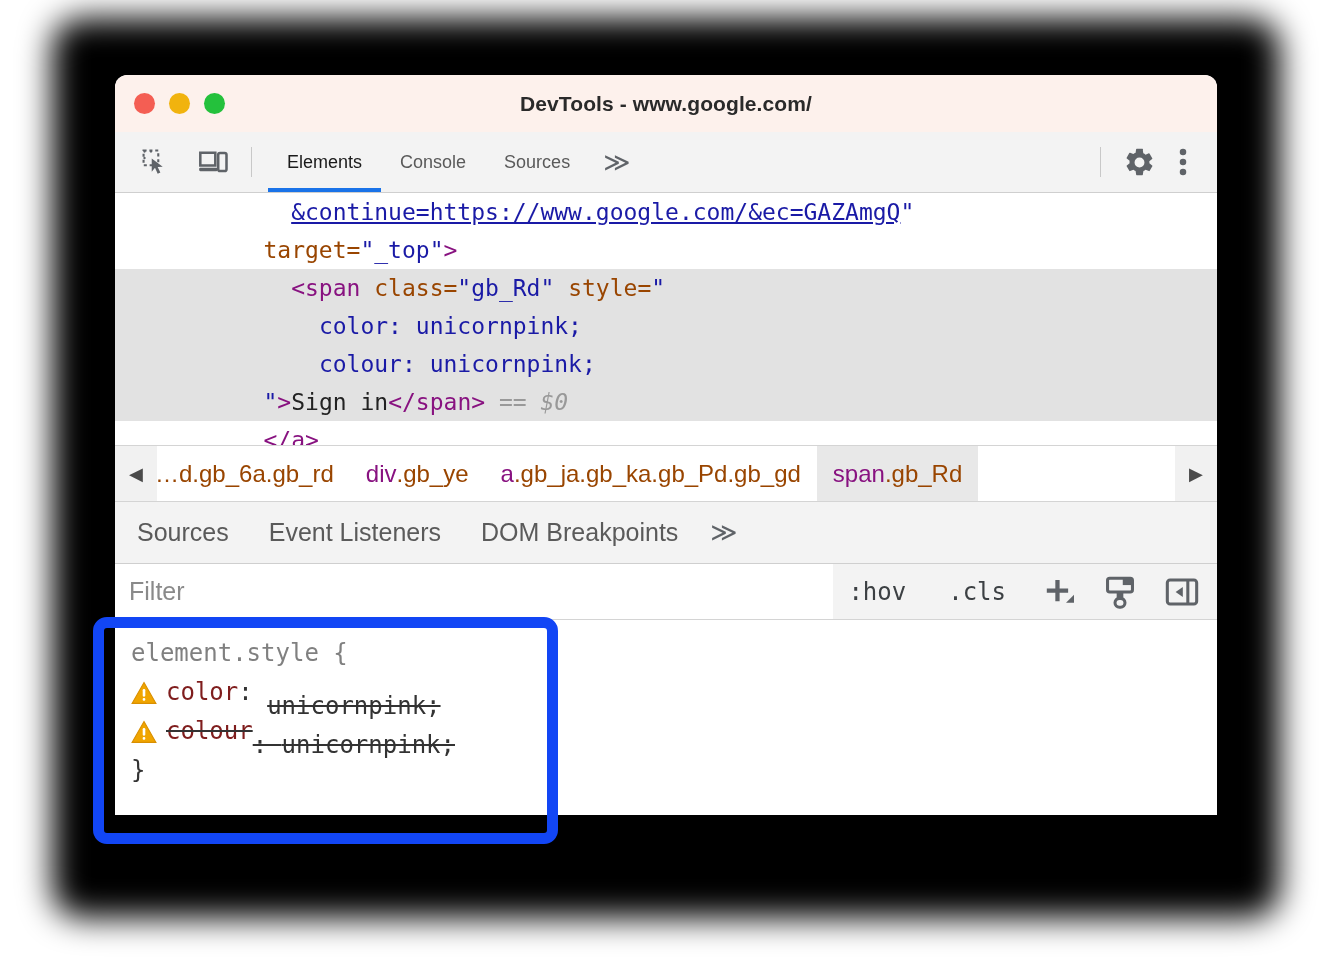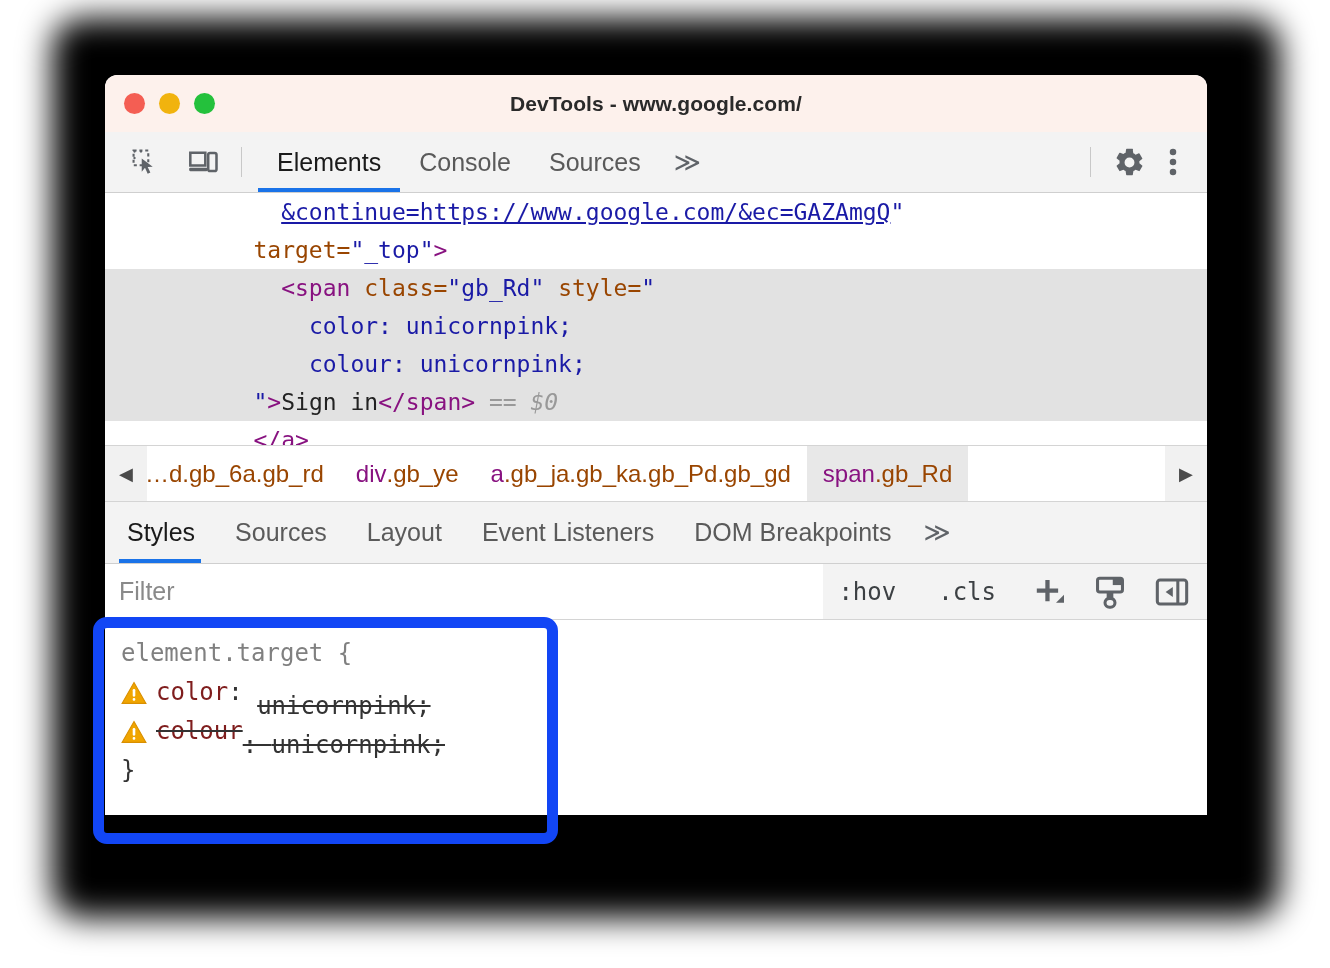--- a/index.html
+++ b/index.html
@@ -22,21 +22,21 @@
     width: 1228px; height: 900px;
     border-radius: 30px;
     background: #000000;
     filter: blur(16px);
     opacity: 1;
   }
 
   
   #window {
     position: absolute;
-    left: 105px; top: 75px;
+    left: 115px; top: 75px;
     width: 1102px; height: 740px;
     background: #ffffff;
     border-radius: 12px 12px 0 0;
     overflow: hidden;
   }
 
   
   #titlebar {
     position: relative;
     height: 57px;
@@ -71,21 +71,21 @@
     color: #5f6368;
   }
   #inspect-icon { margin-left: 18px; }
   #device-icon  { margin-left: 14px; }
   .tb-sep {
     width: 1px; height: 30px; background: #c8c8c8;
     margin: 0 16px;
   }
   .tb-tabs { display: flex; align-items: center; height: 100%; }
   .tb-tab {
-    font-size: 25px; color: #5a5a5a;
+    font-size: 18px; color: #5a5a5a;
     padding: 0 19px; height: 100%;
     display: flex; align-items: center;
     position: relative;
   }
   .tb-tab.active { color: #1a1a1a; }
   .tb-tab.active::after {
     content: ""; position: absolute; left: 0; right: 0; bottom: 0;
     height: 4px; background: #1a73e8;
   }
   .tb-more {
@@ -327,23 +327,21 @@
         </div>
         <div class="bc-item selected">
           <span class="bc-tag">span</span>
             <span class="bc-cls">.gb_Rd</span>
         </div>
       </div>
       <div class="bc-arrow">▶</div>
     </div>
 
     <div id="subtabs">
-      <div class="st-tab active">Styles</div>
       <div class="st-tab">Sources</div>
-      <div class="st-tab">Layout</div>
       <div class="st-tab">Event Listeners</div>
       <div class="st-tab">DOM Breakpoints</div>
       <div class="st-more">≫</div>
     </div>
 
     <div id="filterbar">
       <div id="filter-input-wrap">
         <input id="filter-input" type="text" placeholder="Filter" style="">
       </div>
       <div class="fb-right">
@@ -368,21 +366,21 @@
             <rect x="2.4" y="4.4" width="21.2" height="17.2" rx="2" stroke="#5f6368" stroke-width="2.2" fill="none"></rect>
             <line x1="17.2" y1="4.4" x2="17.2" y2="21.6" stroke="#5f6368" stroke-width="2.2"></line>
             <path d="M13.6 9.4 L8.4 13 L13.6 16.6 Z" fill="#5f6368"></path>
           </svg>
         </div>
       </div>
     </div>
 
     <div id="styles-pane">
       <div class="css-line">
-        <span class="sel-rule">element.target {</span>
+        <span class="sel-rule">element.style {</span>
       </div>
 
       <div class="css-line">
         <svg class="warn-tri" viewBox="0 0 24 24">
           <path d="M12 2.4 L23 21.6 H1 Z" fill="#f0a500" stroke="#d98f00" stroke-width="1"></path>
           <rect x="10.8" y="8.4" width="2.4" height="7" rx="1" fill="#ffffff"></rect>
           <rect x="10.8" y="16.6" width="2.4" height="2.6" rx="1" fill="#ffffff"></rect>
         </svg>
         <span class="prop">color</span><span class="brace">: </span><span class="val">unicornpink;</span>
       </div>

